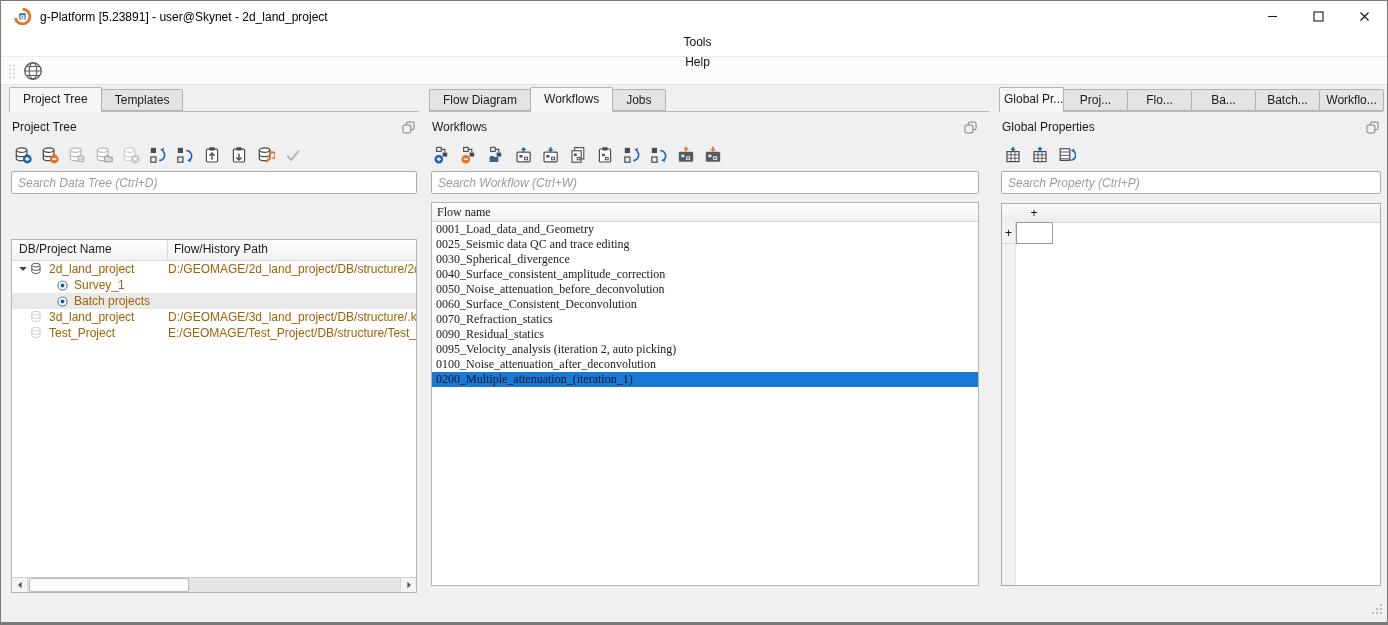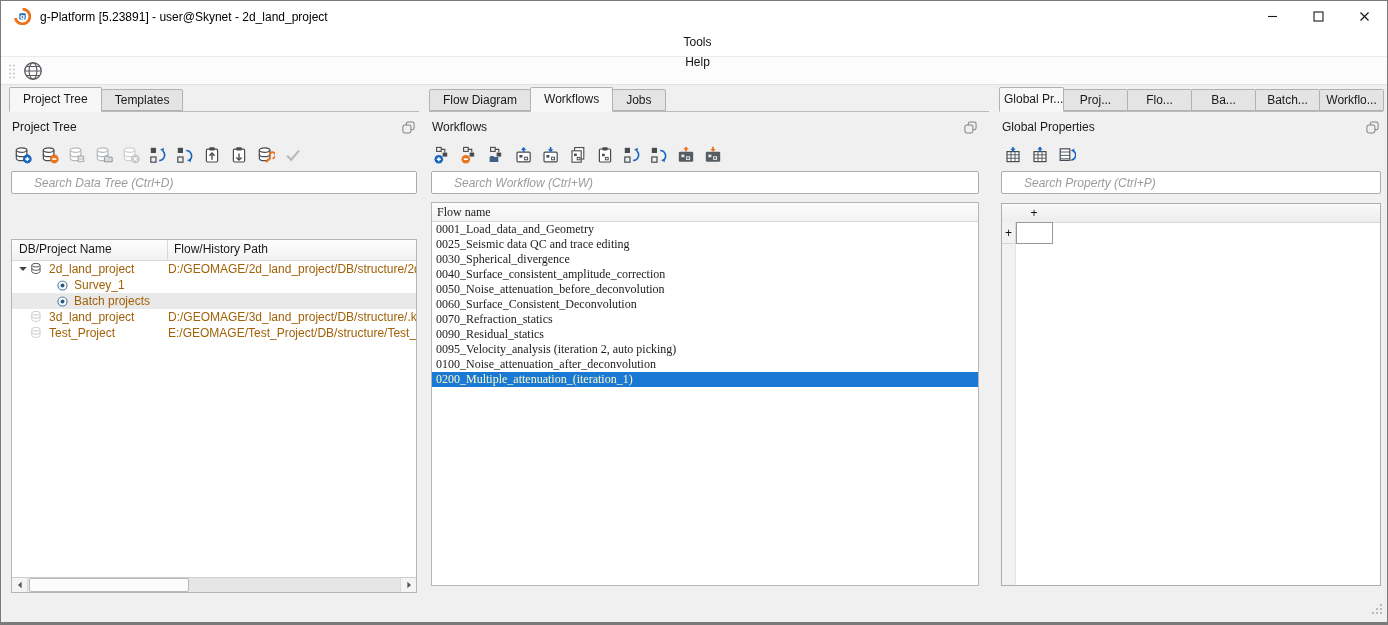--- a/index.html
+++ b/index.html
@@ -32,21 +32,21 @@
   .tab{font-size:12px;padding:0 13px;height:20px;line-height:20px;background:#e4e4e4;border:1px solid #b2b2b2;margin-right:-1px;border-top-left-radius:2px;border-top-right-radius:2px;color:#1a1a1a;white-space:nowrap;overflow:hidden;}
   .tab.active{background:#f7f7f7;height:23px;line-height:23px;border-bottom:1px solid #f7f7f7;margin-bottom:-1px;z-index:3;}
   #dock-right .tab{flex:1;text-align:center;padding:0 4px;}
 
   .panel{position:absolute;top:24px;left:0;right:0;bottom:0;border-top:1px solid #b9b9b9;}
   .panel-header{display:flex;align-items:center;height:24px;padding:3px 3px 0 3px;}
   .panel-title{flex:1;font-size:12px;color:#1a1a1a;}
   .float-btn{width:16px;height:16px;display:flex;align-items:center;justify-content:center;}
   .panel-toolbar{display:flex;gap:4px;padding:3px 0 0 2px;height:25px;align-items:center;}
   .panel-toolbar .tbtn{width:23px;height:23px;}
-  .search{display:block;width:calc(100% - 4px);box-sizing:border-box;margin:4px 2px 0 2px;height:23px;border:1px solid #adadad;border-radius:2px;padding:0 22px;font-family:"Liberation Sans",sans-serif;font-size:12px;color:#444;background:#fff;outline:none;}
+  .search{display:block;width:calc(100% - 4px);box-sizing:border-box;margin:4px 2px 0 2px;height:23px;border:1px solid #adadad;border-radius:2px;padding:0 6px;font-family:"Liberation Sans",sans-serif;font-size:12px;color:#444;background:#fff;outline:none;}
   #dock-center .search{width:calc(100% - 12px);margin-right:10px;}
   .search::placeholder{color:#9b9b9b;font-style:italic;}
 
   
   .tree-table{position:absolute;left:2px;right:2px;top:83px;bottom:0;background:#fff;border:1px solid #b5b5b5;overflow:hidden;margin-top:44px;}
   .tt-header{height:20px;display:flex;border-bottom:1px solid #d9d9d9;background:linear-gradient(#fdfdfd,#f2f2f2);font-size:12px;color:#1a1a1a;}
   .tt-header .col1{width:156px;box-sizing:border-box;padding:2px 0 0 7px;border-right:1px solid #d9d9d9;}
   .tt-header .col2{flex:1;padding:2px 0 0 6px;}
   .tt-body{position:absolute;left:0;right:0;top:21px;bottom:15px;overflow:hidden;}
   .tt-row{height:16px;display:flex;align-items:center;font-size:12px;white-space:nowrap;color:#a16207;}
@@ -62,21 +62,21 @@
   .sb-btn{width:15px;display:flex;align-items:center;justify-content:center;background:#f4f4f4;}
   .sb-btn.l{border-right:1px solid #dadada;}
   .sb-btn.r{border-left:1px solid #dadada;}
   .sb-track{flex:1;background:#e6e6e6;position:relative;}
   .sb-thumb{position:absolute;left:1px;top:0;bottom:0;width:160px;background:#fcfcfc;border:1px solid #b9b9b9;border-radius:2px;box-sizing:border-box;}
 
   
   .flow-list{position:absolute;left:2px;right:10px;top:90px;bottom:7px;background:#fff;border:1px solid #b5b5b5;font-size:12px;overflow:hidden;font-family:Liberation Serif, serif;}
   .fl-header{height:18px;line-height:18px;padding-left:5px;border-bottom:1px solid #d9d9d9;background:linear-gradient(#fdfdfd,#f2f2f2);color:#1a1a1a;}
   .fl-item{height:15px;line-height:15px;padding-left:4px;white-space:nowrap;color:#1a1a1a;overflow:hidden;}
-  .fl-item.sel{background:#1a79d4;color:#fef9c3;}
+  .fl-item.sel{background:#1a79d4;color:#0f172a;}
 
   
   .prop-grid{position:absolute;left:2px;right:2px;top:91px;bottom:7px;background:#fff;border:1px solid #adadad;font-size:12px;overflow:hidden;}
   .pg-colheader{height:18px;background:linear-gradient(#fafafa,#ededed);border-bottom:1px solid #d8d8d8;display:flex;}
   .pg-addcol{width:38px;margin-left:13px;text-align:center;line-height:18px;color:#111;}
   .pg-rowstrip{position:absolute;left:0;top:18px;bottom:0;width:13px;background:#f2f2f2;border-right:1px solid #e3e3e3;}
   .pg-row{position:absolute;left:0;top:18px;height:22px;display:flex;}
   .pg-addrow{width:13px;text-align:center;line-height:22px;background:#f2f2f2;border-bottom:1px solid #d8d8d8;border-right:1px solid #d8d8d8;color:#111;}
   .pg-cell{width:37px;height:22px;box-sizing:border-box;border:1px solid #9a9a9a;background:#fff;}
 

